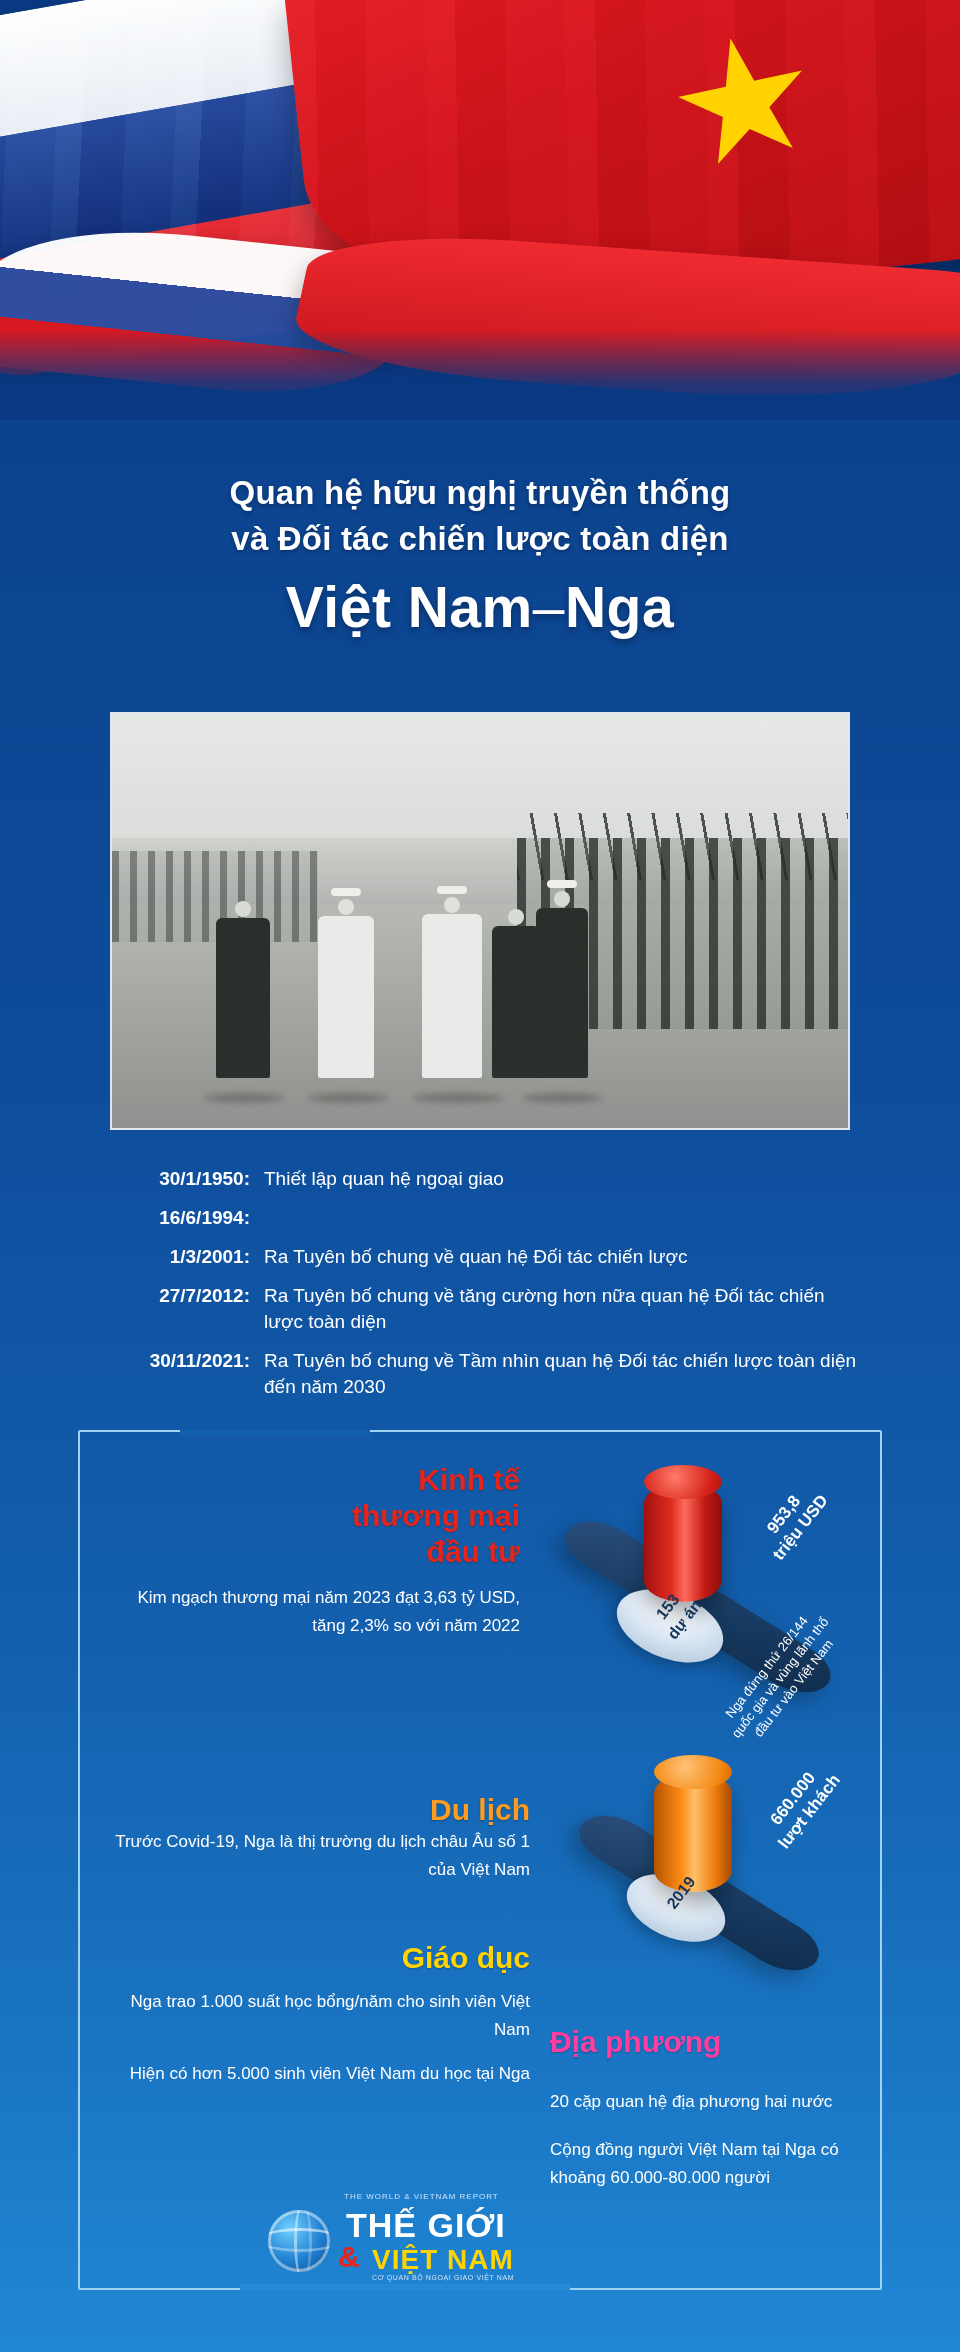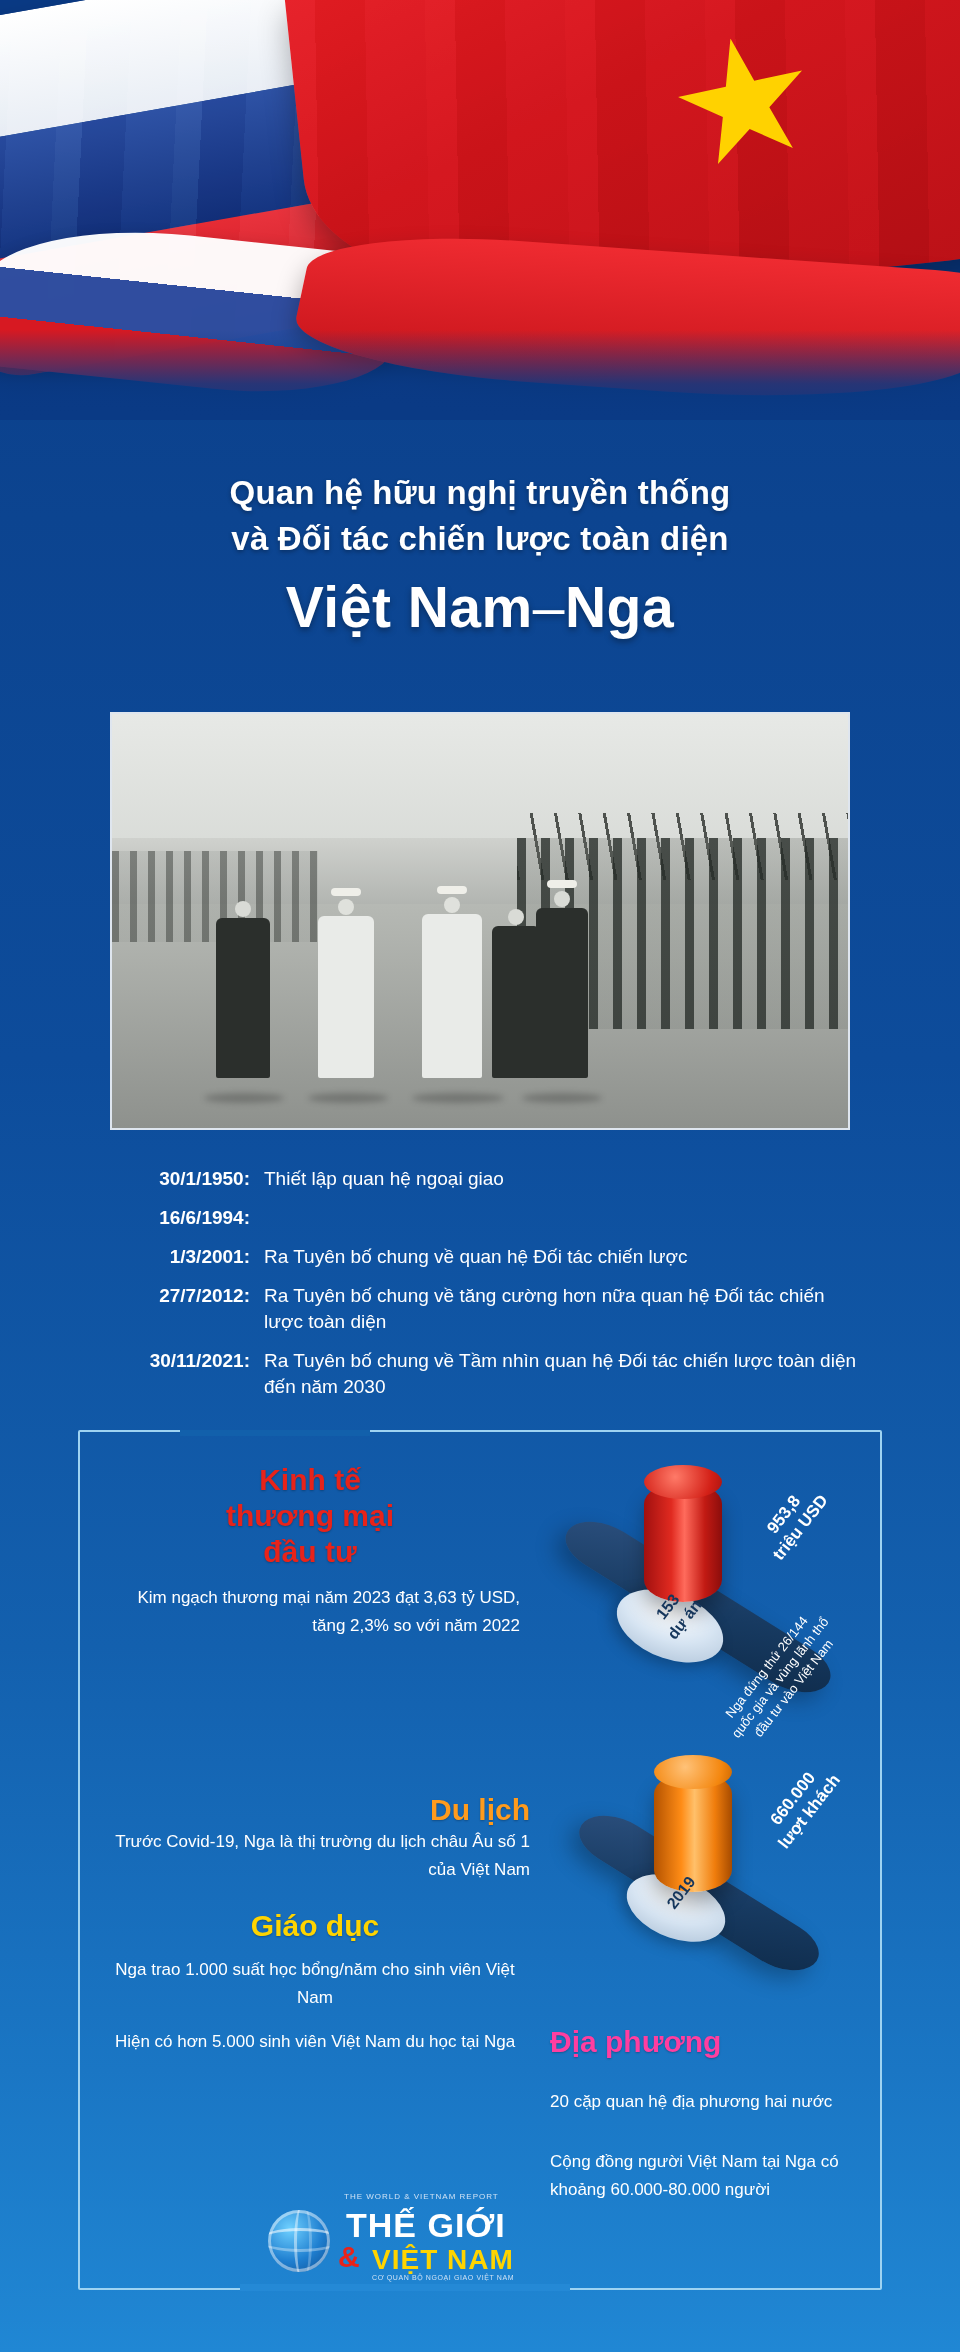--- a/index.html
+++ b/index.html
@@ -205,21 +205,21 @@
     position:absolute; left: 100px; top: -2px; width: 190px; height: 6px;
     background: #1260ab;
   }
   .panel-notch-bottom {
     position:absolute; left: 160px; bottom: -3px; width: 330px; height: 7px;
     background: #2489d6;
   }
 
   .block { position: absolute; }
 
-  .head-red   { color:#e8231a;text-align:center; }
+  .head-red   { color:#e8231a; }
   .head-orange{ color:#ff9b1d; }
   .head-yellow{ color:#ffd400; }
   .head-magenta{ color:#ff3ea0; }
   .block h3 {
     font-size: 30px;
     font-weight: bold;
     line-height: 36px;
     text-shadow: 0 1px 2px rgba(0,0,0,.25);
   }
   .block p {
@@ -228,27 +228,27 @@
     line-height: 28px;
   }
 
   
   .b-eco { left: 20px; top: 30px; width: 420px; text-align: right; }
   .b-eco h3 { margin-bottom: 14px; }
   
   .b-tour { left: 20px; top: 360px; width: 430px; text-align: right; }
   .b-tour h3 { }
   
-  .b-edu { left: 20px; top: 476px; width: 430px; text-align: center; }
+  .b-edu { left: 20px; top: 508px; width: 430px; text-align: right; }
   .b-edu h3 { margin-bottom: 12px; }
   .b-edu p + p { margin-top: 16px; }
   
   .b-local { left: 470px; top: 592px; width: 300px; text-align: left; }
   .b-local h3 { margin-bottom: 28px; }
-  .b-local p + p { margin-top: 32px; }
+  .b-local p + p { margin-top: 20px; }
 
   
   .chart3d { position: absolute; }
   .slab {
     position: absolute;
     width: 300px; height: 78px;
     background: linear-gradient(140deg,#2b4f7d 0%, #173a61 55%, #0f2c4c 100%);
     transform: rotate(32deg) skewX(-18deg) scaleY(.62);
     border-radius: 42px;
     box-shadow: 0 18px 28px rgba(0,0,0,.28);

